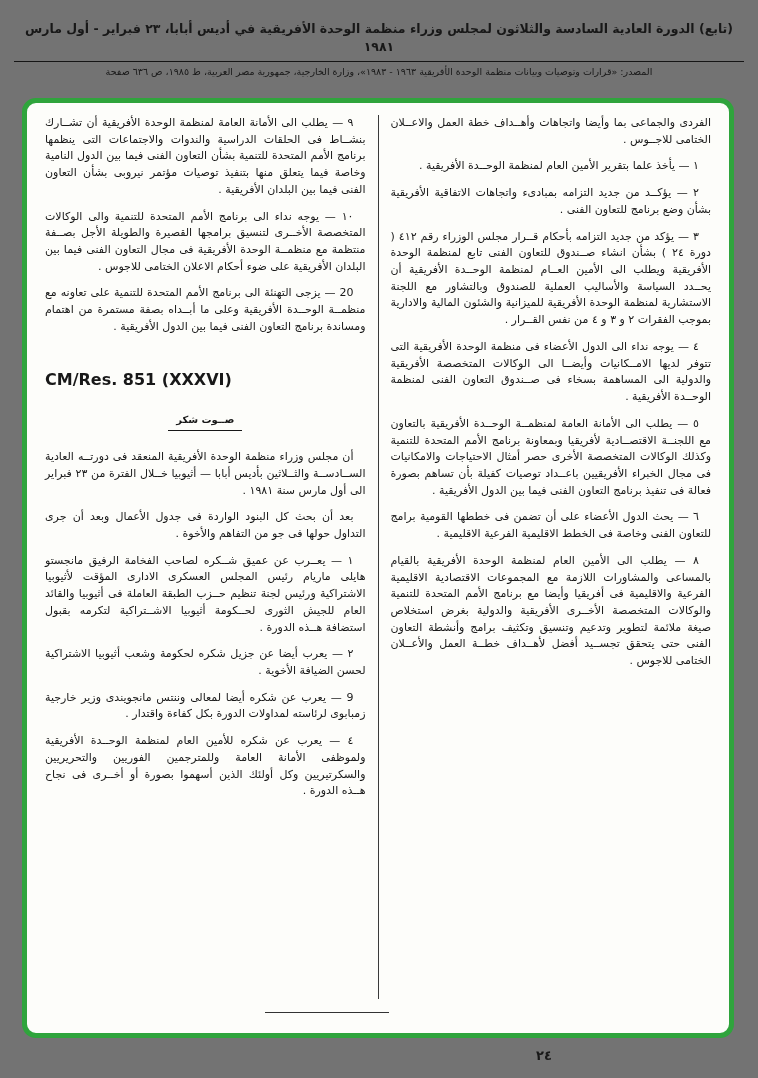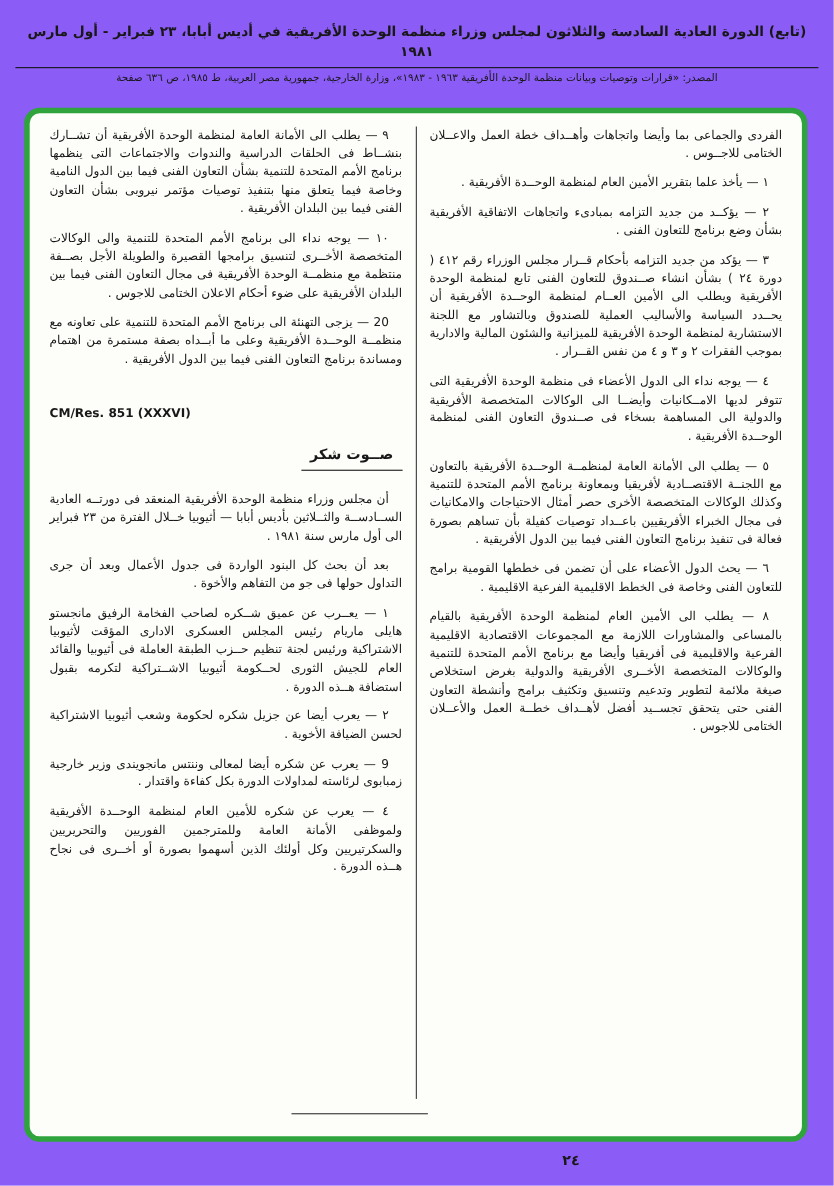--- a/index.html
+++ b/index.html
@@ -1,20 +1,20 @@
 <!DOCTYPE html>
 <html lang="ar"><head>
 <meta charset="utf-8">
 <style>
   html, body { margin: 0; padding: 0; background: #ffffff; }
   .page {
     position: relative;
     width: 758px;
     height: 1078px;
-    background: #8b5cf6;
+    background: #737373;
     overflow: hidden;
     font-family: "DejaVu Sans", sans-serif;
     color: #181818;
   }
   
   .header { padding-top: 20px; }
   .header-title {
     direction: rtl;
     text-align: center;
     font-weight: 700;
@@ -68,46 +68,46 @@
     background: #3a3a3a;
     align-self: stretch;
     margin-bottom: 8px;
   }
   .para { margin: 0 0 10px 0; text-indent: 12px; }
   .para.no-indent { text-indent: 0; }
   .res-code {
     direction: ltr;
     text-align: left;
     font-weight: 700;
-    font-size: 11px;
+    font-size: 16px;
     margin: 32px 0 20px 0;
   }
   .section-title {
-    text-align: right;
+    text-align: center;
     font-weight: 700;
-    font-size: 13px;
+    font-size: 10px;
     margin: 0 0 18px 0;
   }
   .underlined {
     display: inline-block;
     border-bottom: 1.5px solid #181818;
     padding: 0 8px 3px 8px;
   }
   .footnote-rule {
     position: absolute;
     bottom: 20px;
     left: 238px;
     width: 124px;
     border-top: 1.5px solid #333;
   }
   
   .page-number {
     position: absolute;
     top: 1048px;
-    left: 497px;
+    left: 522px;
     width: 44px;
     text-align: center;
     font-weight: 700;
     font-size: 13px;
     direction: rtl;
   }
 </style>
 </head>
 <body>
 

